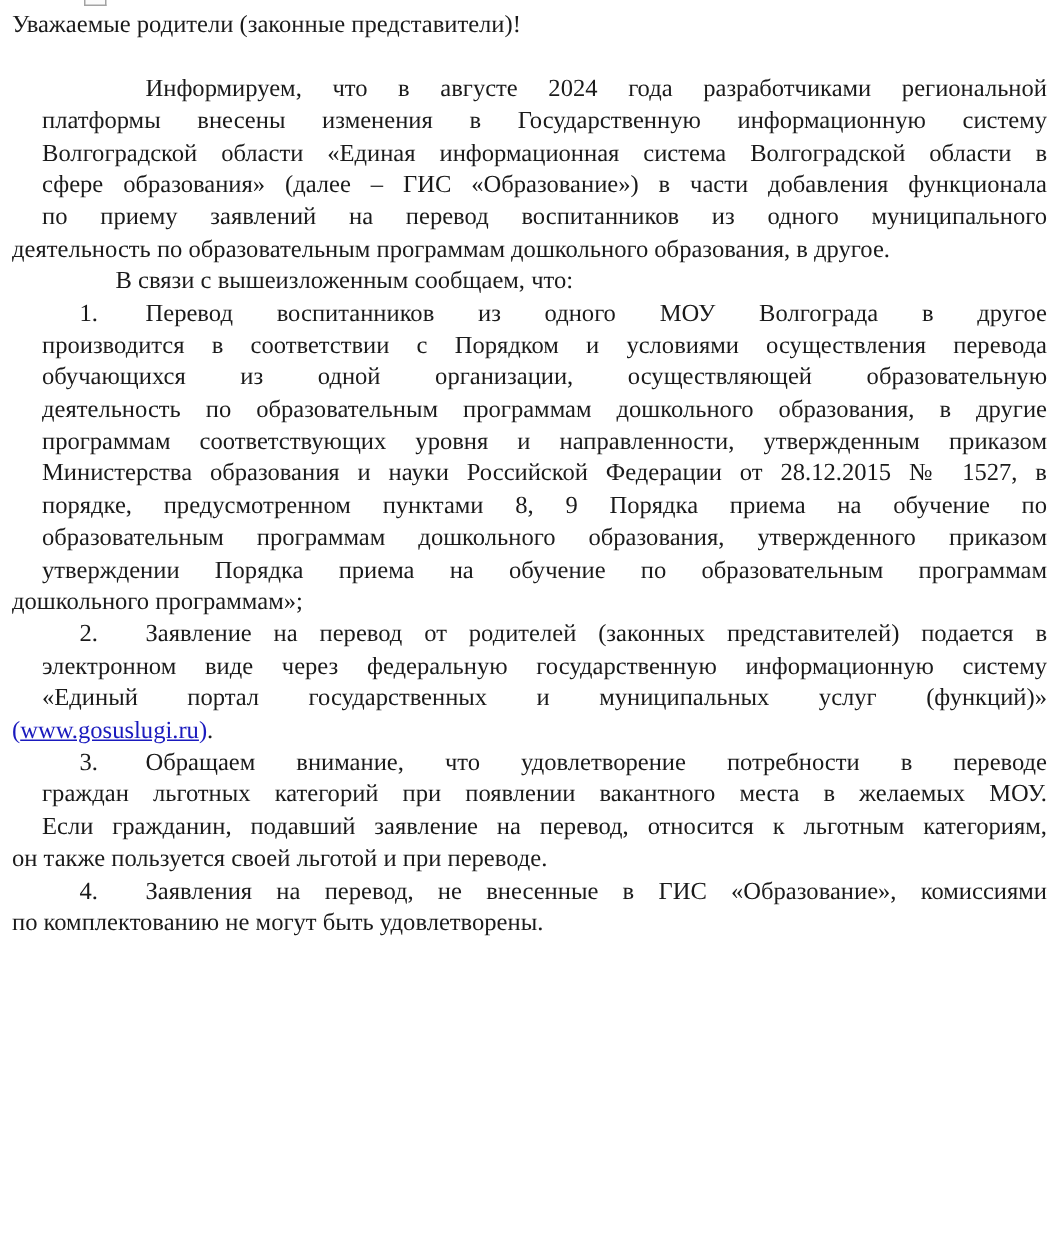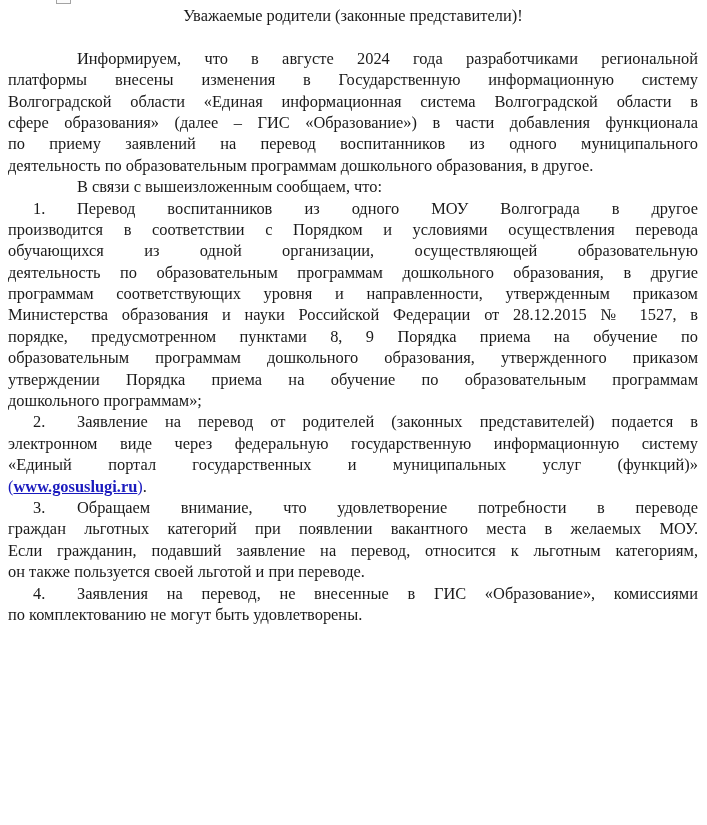--- a/index.html
+++ b/index.html
@@ -19,48 +19,48 @@
     left: 56px; top: 0;
     width: 13px; height: 3px;
     border: 1px solid #a3a3a3;
     border-top: none;
     background: #fbfbfb;
   }
   .doc {
     padding: 5px 9px 0 8px;
   }
   .title {
-    text-align: center;
+    text-align: left;
     line-height: 21.4px;
     margin: 0 0 21.4px 0;
   }
   .body-lines { }
   .line {
     line-height: 21.4px;
     height: 21.4px;
     overflow: hidden;
     text-align: justify;
     text-justify: inter-word;
   }
   .line.jl {
     text-align-last: justify;
+    margin-left: 20px;
     -moz-text-align-last: justify;
   }
   .line.indent { text-indent: 69px; }
   .num {
     display: inline-block;
     margin-left: 25px;
     width: 44px;
   }
   .blue { color: #1a1abe; }
   a.link {
     color: #1a1abe;
     text-decoration: underline;
     cursor: pointer;
-    font-weight: bold;
   }
 </style>
 </head>
 <body>
 
 <div class="artifact"></div>
 
 <div class="doc">
   <div class="title">Уважаемые родители (законные представители)!</div>
   <div class="body-lines">

